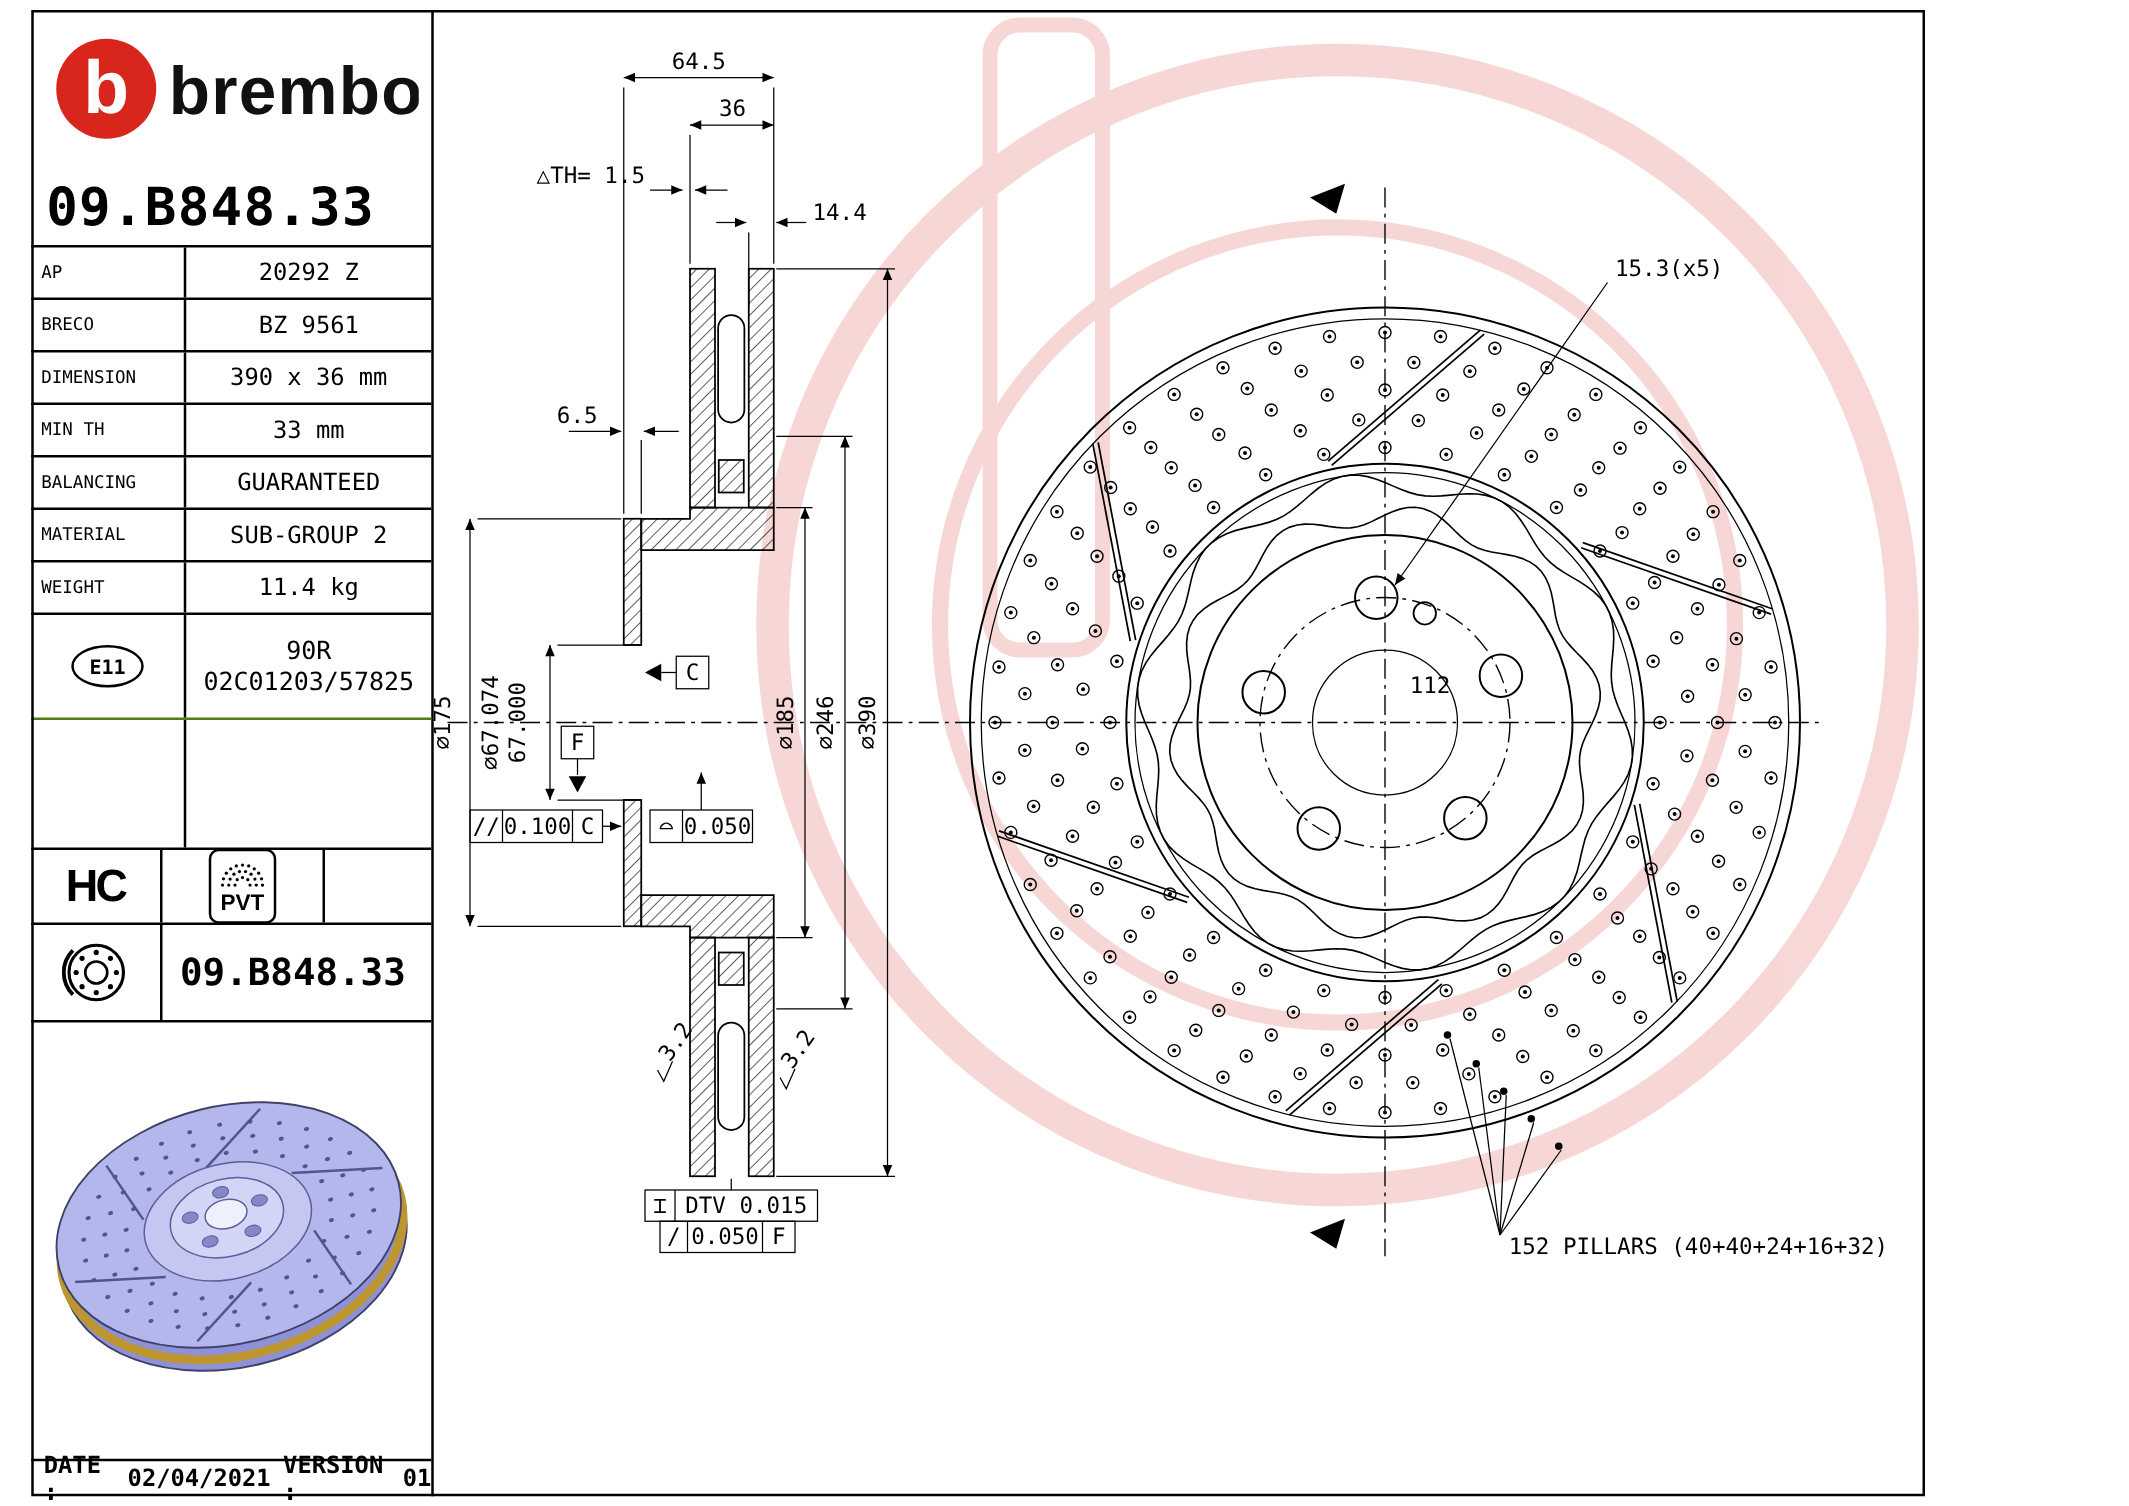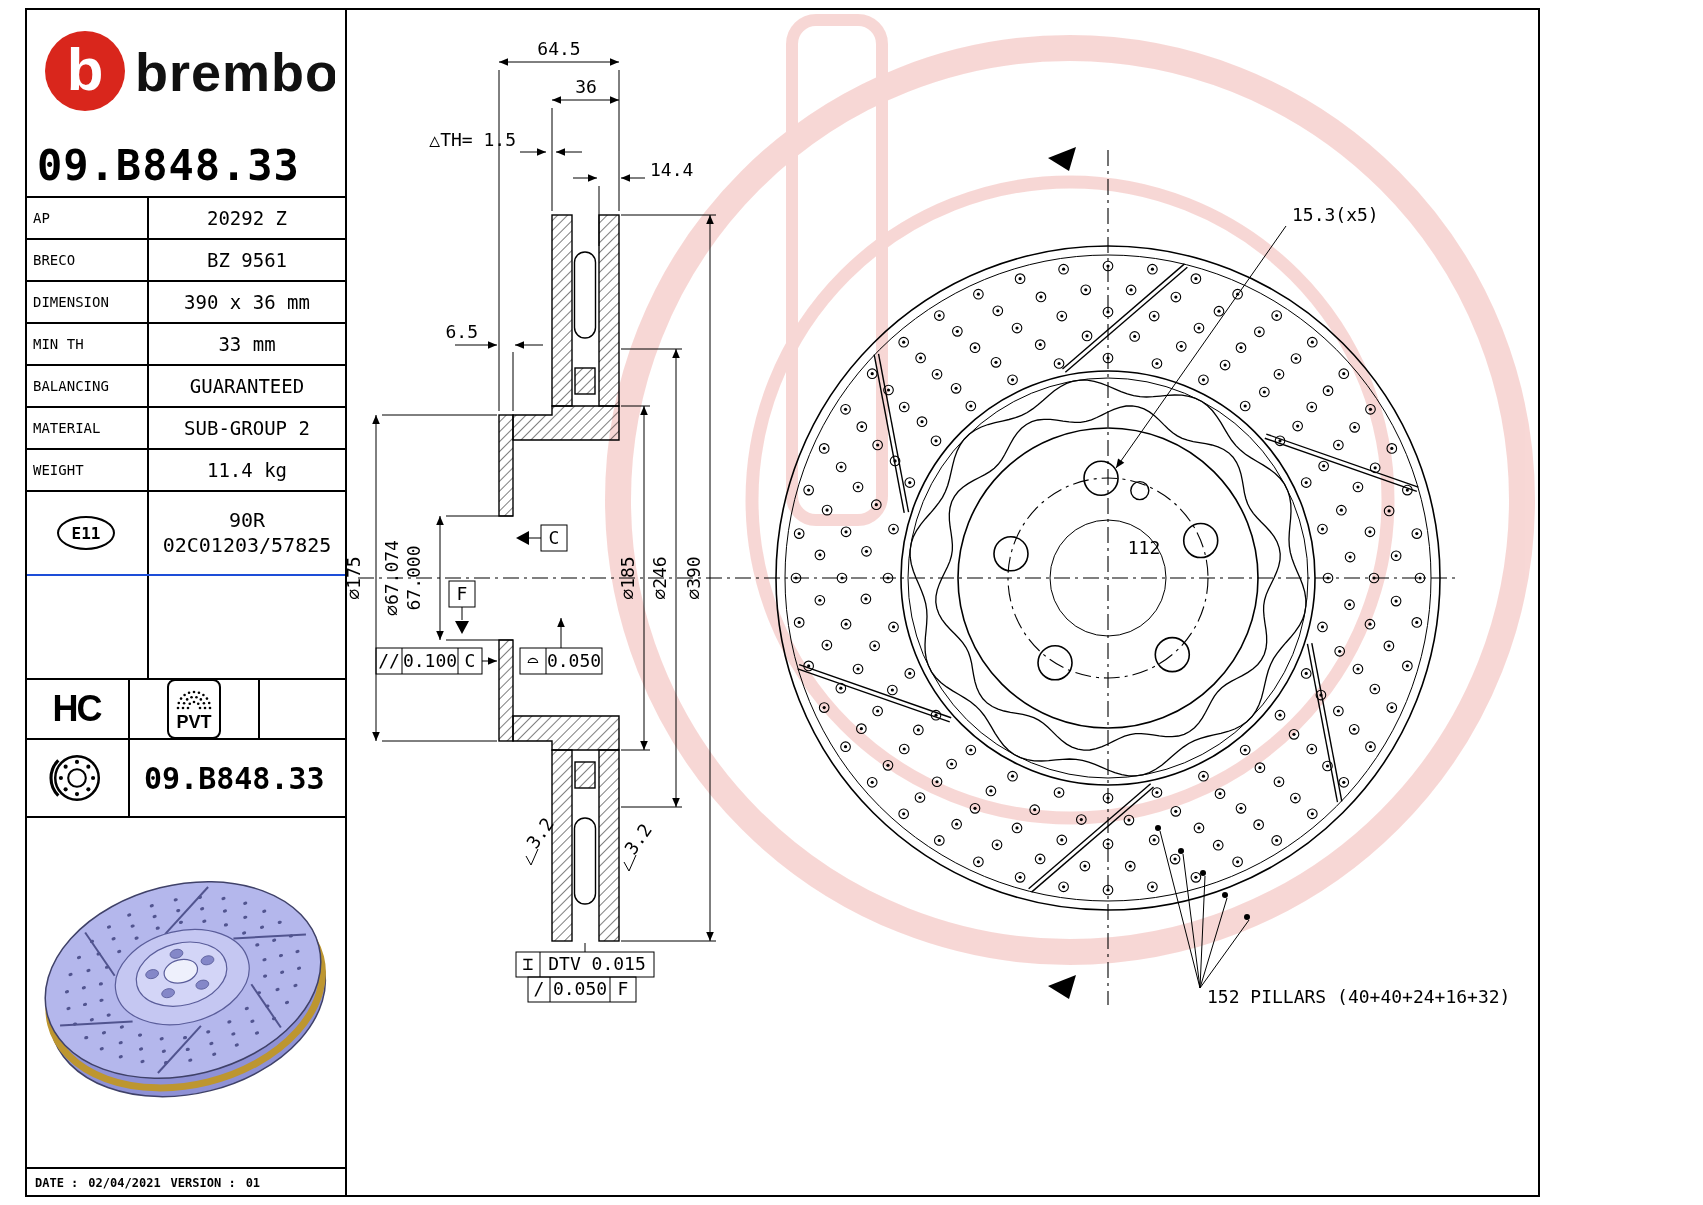--- a/index.html
+++ b/index.html
@@ -15,40 +15,40 @@
   .cl{stroke:#000;stroke-width:1.1;fill:none;stroke-dasharray:16 5 3 5}
   .panel{position:absolute;left:25px;top:8px;width:322px;height:1189px;box-sizing:border-box;
          background:#fff;border-right:2px solid #000;z-index:2;display:flex;flex-direction:column}
   .logo-row{height:126px;display:flex;align-items:center;padding-left:10px;box-sizing:border-box}
   .pn{height:64px;border-bottom:2px solid #000;font-size:42px;font-weight:bold;display:flex;
       align-items:center;padding-left:12px;letter-spacing:1px;box-sizing:border-box}
   .srow{height:42px;border-bottom:2px solid #000;display:flex;box-sizing:border-box}
   .lab{width:124px;border-right:2px solid #000;display:flex;align-items:center;padding-left:8px;
        font-size:14px;box-sizing:border-box}
   .val{flex:1;display:flex;align-items:center;justify-content:center;font-size:19px}
-  .erow{height:84px;border-bottom:2px solid #1d4ed8;display:flex;box-sizing:border-box}
+  .erow{height:84px;border-bottom:2px solid #4d7c0f;display:flex;box-sizing:border-box}
   .erow .lab{justify-content:center;padding-left:0}
   .oval{width:58px;height:34px;border:2px solid #000;border-radius:50%;display:flex;align-items:center;
         justify-content:center;font-size:16px;font-weight:bold;box-sizing:border-box}
   .e11v{flex:1;display:flex;flex-direction:column;align-items:center;justify-content:center;
         font-size:20px;line-height:25px}
   .blankrow{height:104px;border-bottom:2px solid #000;display:flex;box-sizing:border-box}
   .brow{height:60px;border-bottom:2px solid #000;display:flex;box-sizing:border-box}
   .c1{width:105px;border-right:2px solid #000;display:flex;align-items:center;justify-content:center;box-sizing:border-box}
   .c2{width:130px;border-right:2px solid #000;display:flex;align-items:center;justify-content:center;box-sizing:border-box}
   .c3{flex:1}
   .hc{font-family:"Liberation Sans",sans-serif;font-weight:900;font-size:36px;letter-spacing:-2px}
   .pvt{width:54px;height:60px;border:2px solid #000;border-radius:8px;display:flex;flex-direction:column;
        align-items:center;justify-content:flex-end;padding-bottom:4px;box-sizing:border-box}
   .pvt-label{font-size:18px;font-weight:bold;font-family:"Liberation Sans",sans-serif}
   .drow{height:78px;border-bottom:2px solid #000;display:flex;box-sizing:border-box}
   .pn2{flex:1;display:flex;align-items:center;padding-left:14px;font-size:30px;font-weight:bold}
   .imgrow{flex:1;position:relative;overflow:hidden}
   .pfooter{height:30px;border-top:2px solid #000;display:flex;align-items:center;padding-left:10px;
-          gap:10px;font-size:12px;font-weight:bold;box-sizing:border-box}
+          gap:10px;font-size:19px;font-weight:bold;box-sizing:border-box}
 </style>
 </head>
 <body>
 
 <div class="page">
 
   <svg class="drawing" width="1703" height="1205" viewBox="0 0 1703 1205">
     <defs>
       <marker id="ar" viewBox="0 0 10 10" refX="9.5" refY="5" markerWidth="10" markerHeight="10" orient="auto-start-reverse">
           <path d="M0.5,1.2 L9.5,5 L0.5,8.8 Z" fill="#000"></path>

